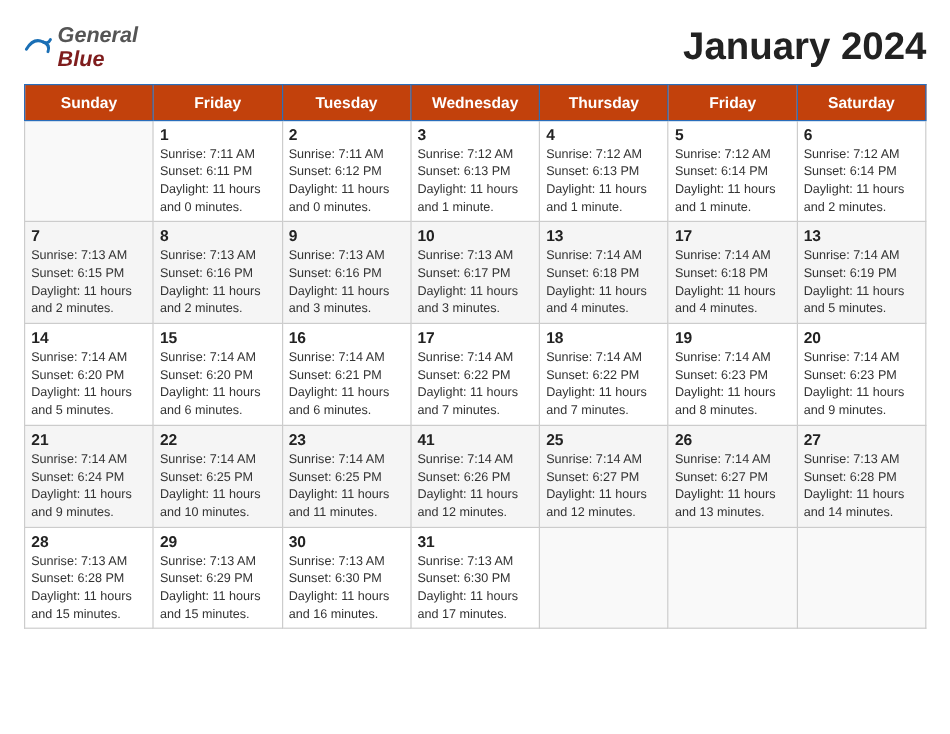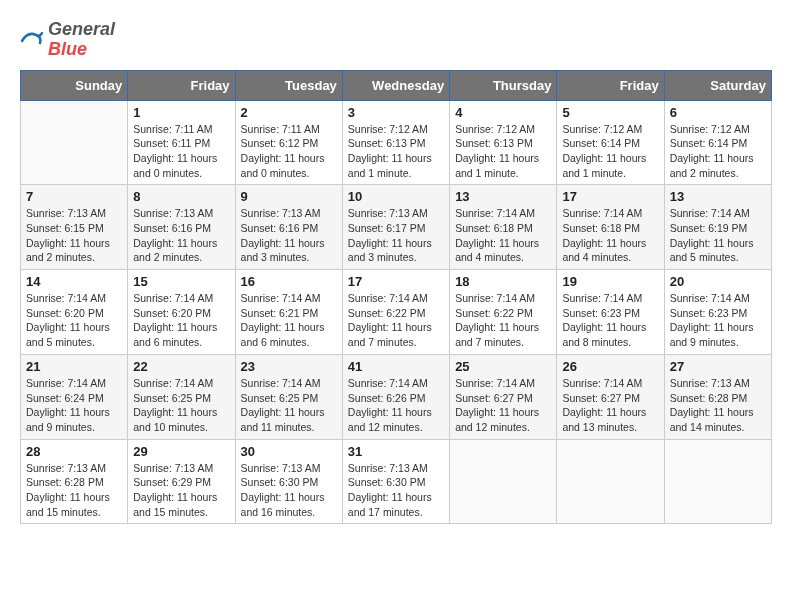--- a/index.html
+++ b/index.html
@@ -22,21 +22,21 @@
       font-style: italic;
     }
     .logo-text {
       display: flex;
       flex-direction: column;
       font-size: 18px;
       font-weight: bold;
       line-height: 1.1;
     }
     .logo-general { color: #555; }
-    .logo-blue { color: #ef4444; }
+    .logo-blue { color: #7f1d1d; }
     .logo-icon {
       width: 24px;
       height: 24px;
       margin-right: 4px;
       margin-top: 2px;
     }
     .title-section {
       text-align: right;
     }
     .month-title {
@@ -48,24 +48,24 @@
       font-size: 15px;
       color: #444;
       margin-top: 2px;
     }
     .calendar {
       width: 100%;
       border-collapse: collapse;
       font-size: 11px;
     }
     .calendar th {
-      background-color: #737373;
+      background-color: #c2410c;
       color: #fff;
       padding: 7px 5px;
-      text-align: right;
+      text-align: center;
       font-size: 13px;
       font-weight: bold;
       border: 1px solid #2a6ebb;
     }
     .calendar td {
       border: 1px solid #ccc;
       vertical-align: top;
       padding: 4px 5px;
       width: 107px;
       min-height: 80px;
@@ -101,20 +101,21 @@
     <svg class="logo-icon" viewBox="0 0 24 24" xmlns="http://www.w3.org/2000/svg">
       <path d="M2 12 Q8 2 16 6 Q20 8 22 4" stroke="#1a6fb5" stroke-width="2.5" fill="none" stroke-linecap="round"></path>
       <path d="M16 6 Q22 8 20 14" stroke="#1a6fb5" stroke-width="2.5" fill="none" stroke-linecap="round"></path>
     </svg>
     <div class="logo-text">
       <span class="logo-general">General</span>
       <span class="logo-blue">Blue</span>
     </div>
   </div>
   <div class="title-section">
+    <div class="month-title">January 2024</div>
   </div>
 </div>
 
 <table class="calendar">
   <thead>
     <tr>
       <th>Sunday</th>
       <th>Friday</th>
       <th>Tuesday</th>
       <th>Wednesday</th>

